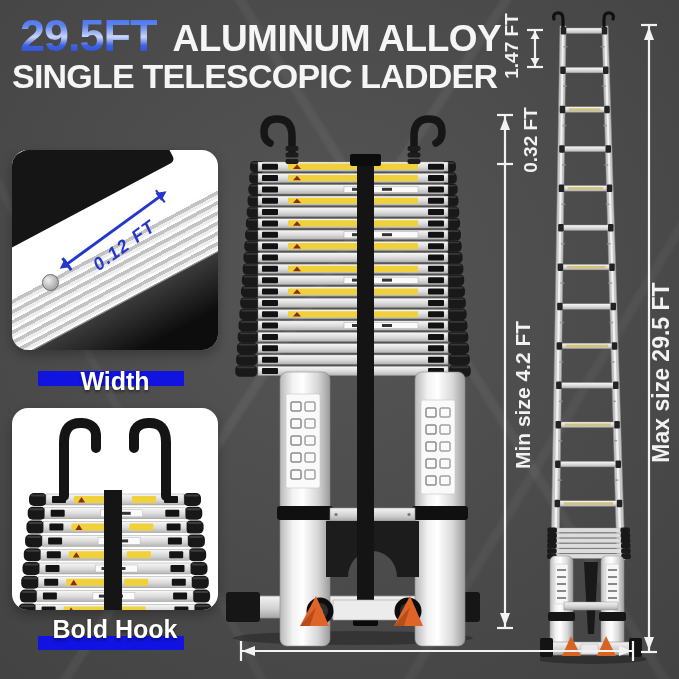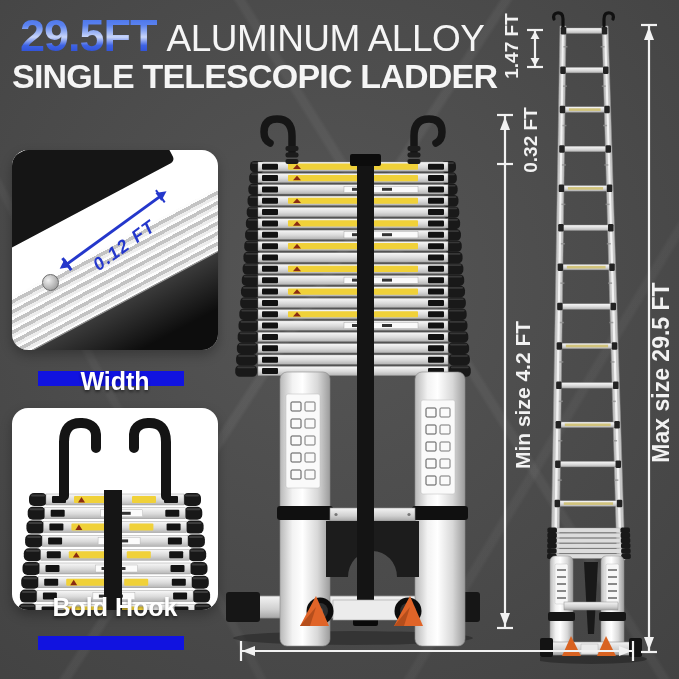--- a/index.html
+++ b/index.html
@@ -15,21 +15,21 @@
       #4c4c4c;
   }
   .abs{position:absolute;}
   
   .title-line1{left:12px;top:10px;display:flex;align-items:baseline;white-space:nowrap;}
   .title-size{
     font-size:45px;font-weight:bold;letter-spacing:-1px;
     background:linear-gradient(180deg,#3565e8 0%,#5c83ef 30%,#c9d6fa 52%,#3e63e4 68%,#1b36c4 100%);
     -webkit-background-clip:text;background-clip:text;color:transparent;margin-left:8px;
   }
-  .title-rest{font-size:37px;font-weight:normal;color:#f5f5f5;margin-left:10px;letter-spacing:-.5px;}
+  .title-rest{font-size:37px;font-weight:bold;color:#f5f5f5;margin-left:16px;letter-spacing:-.5px;}
   .title-line2{left:12px;top:57px;font-size:34px;font-weight:bold;color:#f5f5f5;letter-spacing:-.8px;white-space:nowrap;}
   
   .inset{background:#fff;border-radius:16px;overflow:hidden;box-shadow:0 5px 12px rgba(0,0,0,.28);}
   .inset1{left:12px;top:150px;width:206px;height:200px;}
   .inset2{left:12px;top:408px;width:206px;height:202px;}
   .caption{width:206px;text-align:center;color:#fff;font-weight:bold;font-size:25px;z-index:3;text-shadow:0 2px 3px rgba(0,0,0,.45);}
   .cap-bar{width:146px;height:15px;background:#1113e0;z-index:2;}
   
   .rot{position:absolute;}
   .under-shadow{left:-60px;top:128px;width:320px;height:130px;background:linear-gradient(180deg,#5a5a5a,#0d0d0d 65%);transform:rotate(-28deg);}
@@ -175,21 +175,21 @@
         <rect x="29.6" y="198.4" width="14" height="7" rx="1" fill="#141414"></rect>
         <rect x="162.4" y="198.4" width="14" height="7" rx="1" fill="#141414"></rect>
         <rect x="51.6" y="198.4" width="46" height="7" rx="1" fill="#f0d139"></rect>
         <rect x="109.6" y="198.4" width="24" height="7" rx="1" fill="#f0d139"></rect>
         <path d="M55.6 204.8 L59.1 199.4 L62.6 204.8 Z" fill="#8a2b12"></path>
         <rect x="92" y="82" width="18" height="120" fill="#151515"></rect>
         <path d="M52 88 V34 Q52 14 70 15 Q85 16 84 30 L84 40" stroke="#141414" stroke-width="10" fill="none" stroke-linecap="round"></path>
         <path d="M154 88 V34 Q154 14 136 15 Q121 16 122 30 L122 40" stroke="#141414" stroke-width="10" fill="none" stroke-linecap="round"></path>
       </svg>
   </div>
-  <div class="abs caption" style="left:12px;top:593px;">Bold Hook</div>
+  <div class="abs caption" style="left:12px;top:615px;">Bold Hook</div>
   <div class="abs cap-bar" style="left:38px;top:636px;height:14px;"></div>
 
   <svg id="centerLadder" class="abs" style="left:226px;top:110px;" width="254" height="556" viewBox="0 0 254 556">
       <defs>
         <linearGradient id="gRung" x1="0" y1="0" x2="0" y2="1">
           <stop offset="0%" stop-color="#f8f8f8"></stop>
           <stop offset="55%" stop-color="#dadada"></stop>
           <stop offset="100%" stop-color="#b4b4b4"></stop>
         </linearGradient>
         <linearGradient id="gTube" x1="0" y1="0" x2="1" y2="0">

